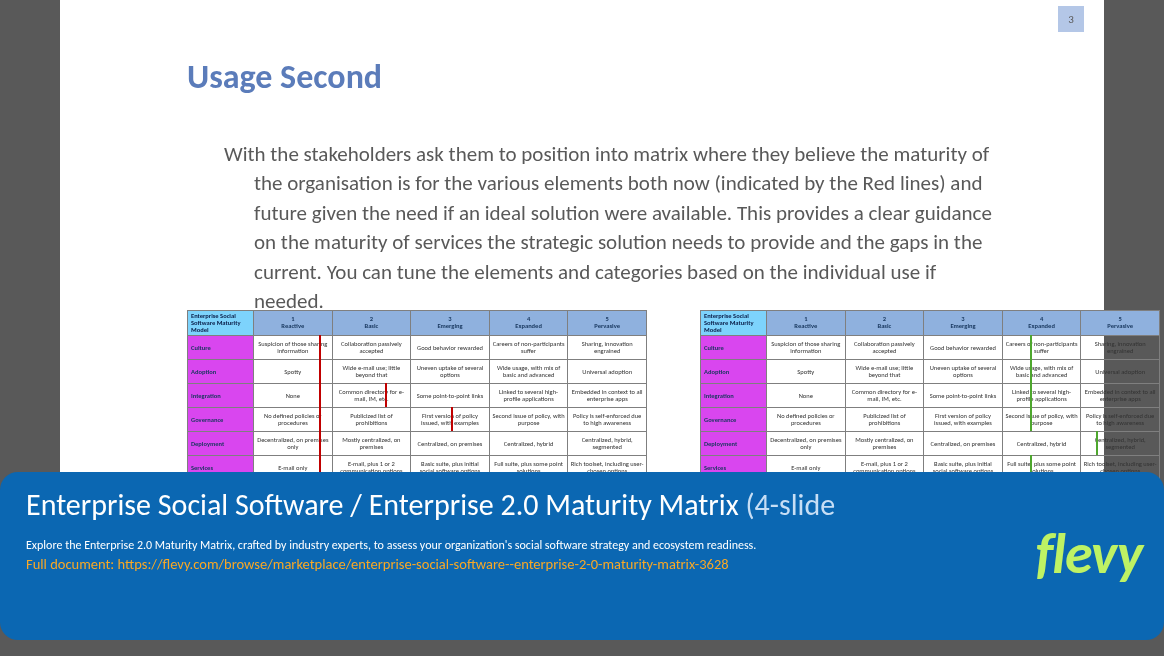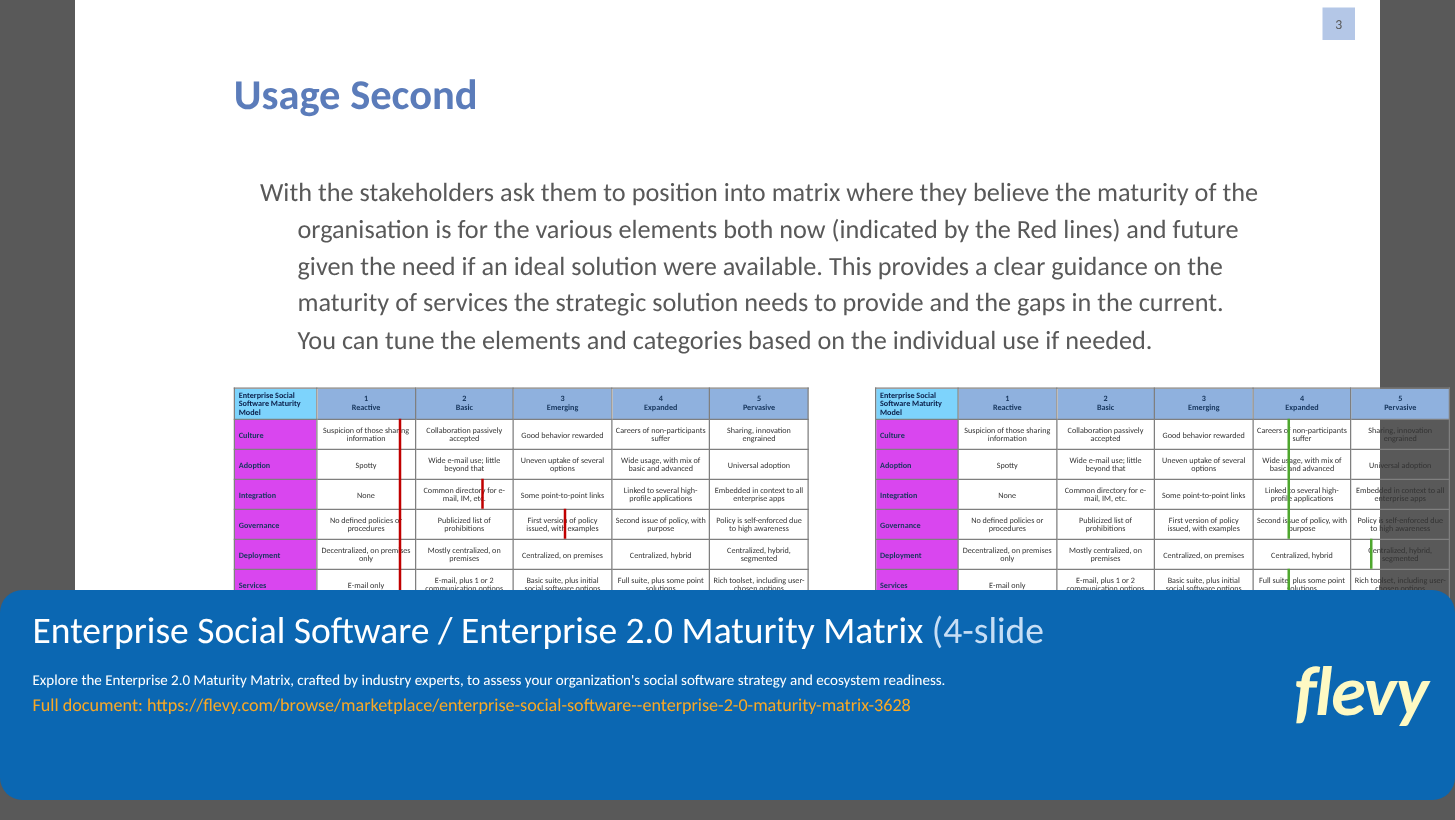--- a/index.html
+++ b/index.html
@@ -26,21 +26,21 @@
   font-size: 34px; font-weight: 700;
   color: #5b7cba;
 }
 .body-text {
   position: absolute; left: 148px; top: 140px;
   width: 800px;
   font-size: 21px; line-height: 1.4;
   color: #595959;
 }
 .body-text .indent {
-  display: block; padding-left: 30px; text-indent: -30px;
+  display: block; padding-left: 30px; text-indent: -30px; margin-left: 16px;
 }
 .matrix-wrap {
   position: absolute; top: 310px;
   font-size: 6.5px; line-height: 1.05;
   color: #333;
 }
 .matrix-left { left: 127px; width: 460px; }
 .matrix-right { left: 640px; width: 460px; }
 table.matrix { border-collapse: collapse; width: 100%; table-layout: fixed; }
 table.matrix th, table.matrix td {
@@ -79,21 +79,21 @@
   margin-top: 14px; font-size: 12px; line-height: 1.35;
   max-width: 880px; color: #fff;
 }
 .banner-link {
   margin-top: 2px; font-size: 14.5px;
   color: #f9a825;
 }
 .brand {
   position: absolute; right: 22px; top: 48px;
   font-size: 56px; font-weight: 700; font-style: italic;
-  color: #fef9c3; letter-spacing: -1px;
+  color: #bef264; letter-spacing: -1px;
 }
 </style>
 </head>
 <body>
 
 <div class="slide">
   <div class="page-badge">3</div>
   <div class="slide-title">Usage Second</div>
   <div class="body-text">
     <span class="indent">With the stakeholders ask them to position into matrix where they believe the maturity of the organisation is for the various elements both now (indicated by the Red lines) and future given the need if an ideal solution were available.  This provides a clear guidance on the maturity of services the strategic solution needs to provide and the gaps in the current. You can tune the elements and categories based on the individual use if needed.</span>

